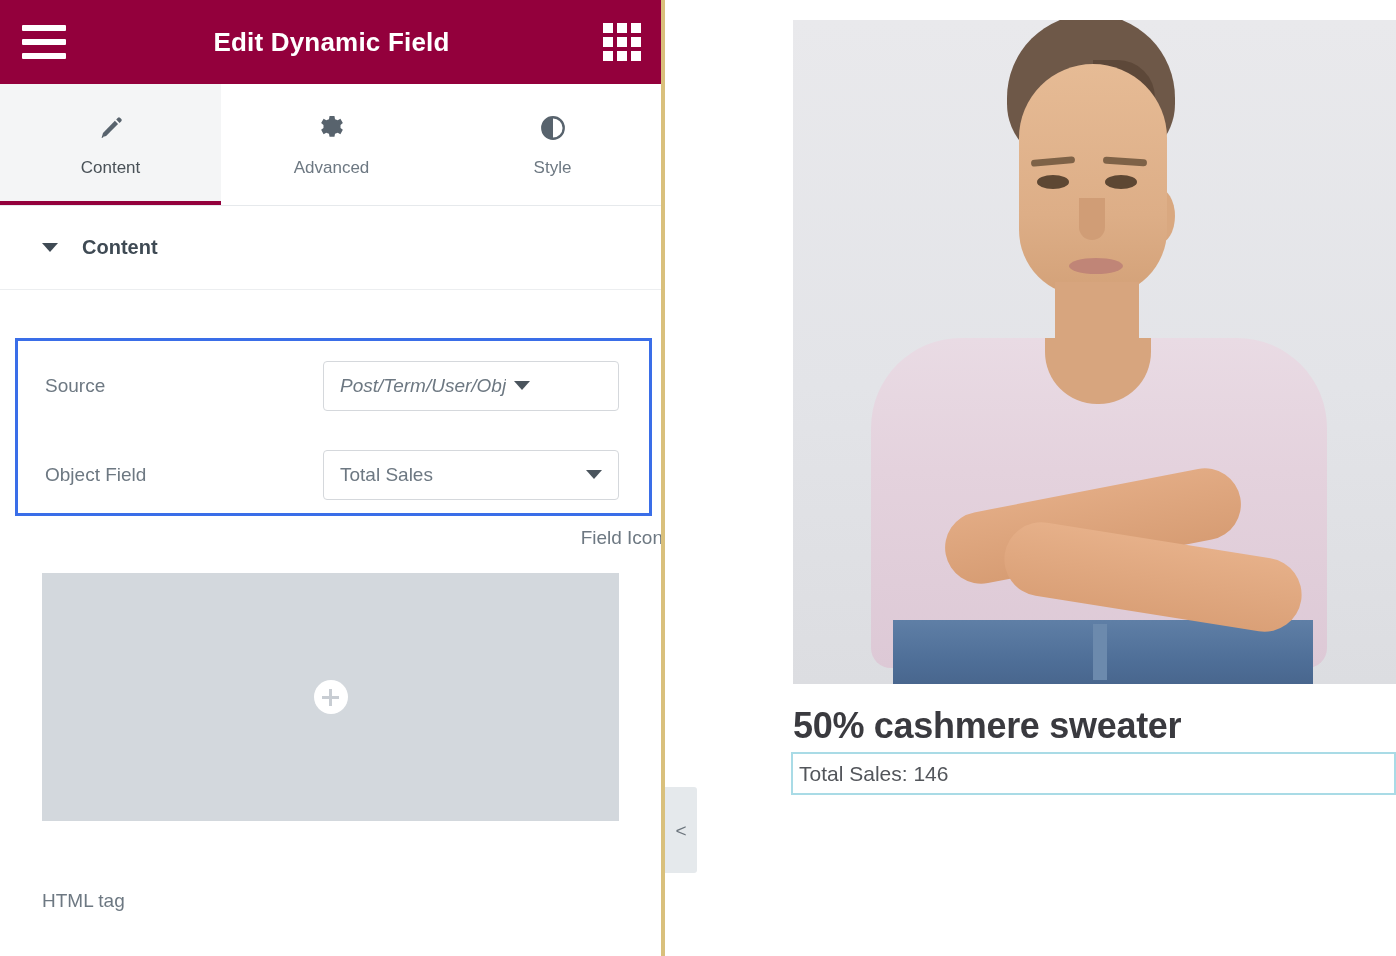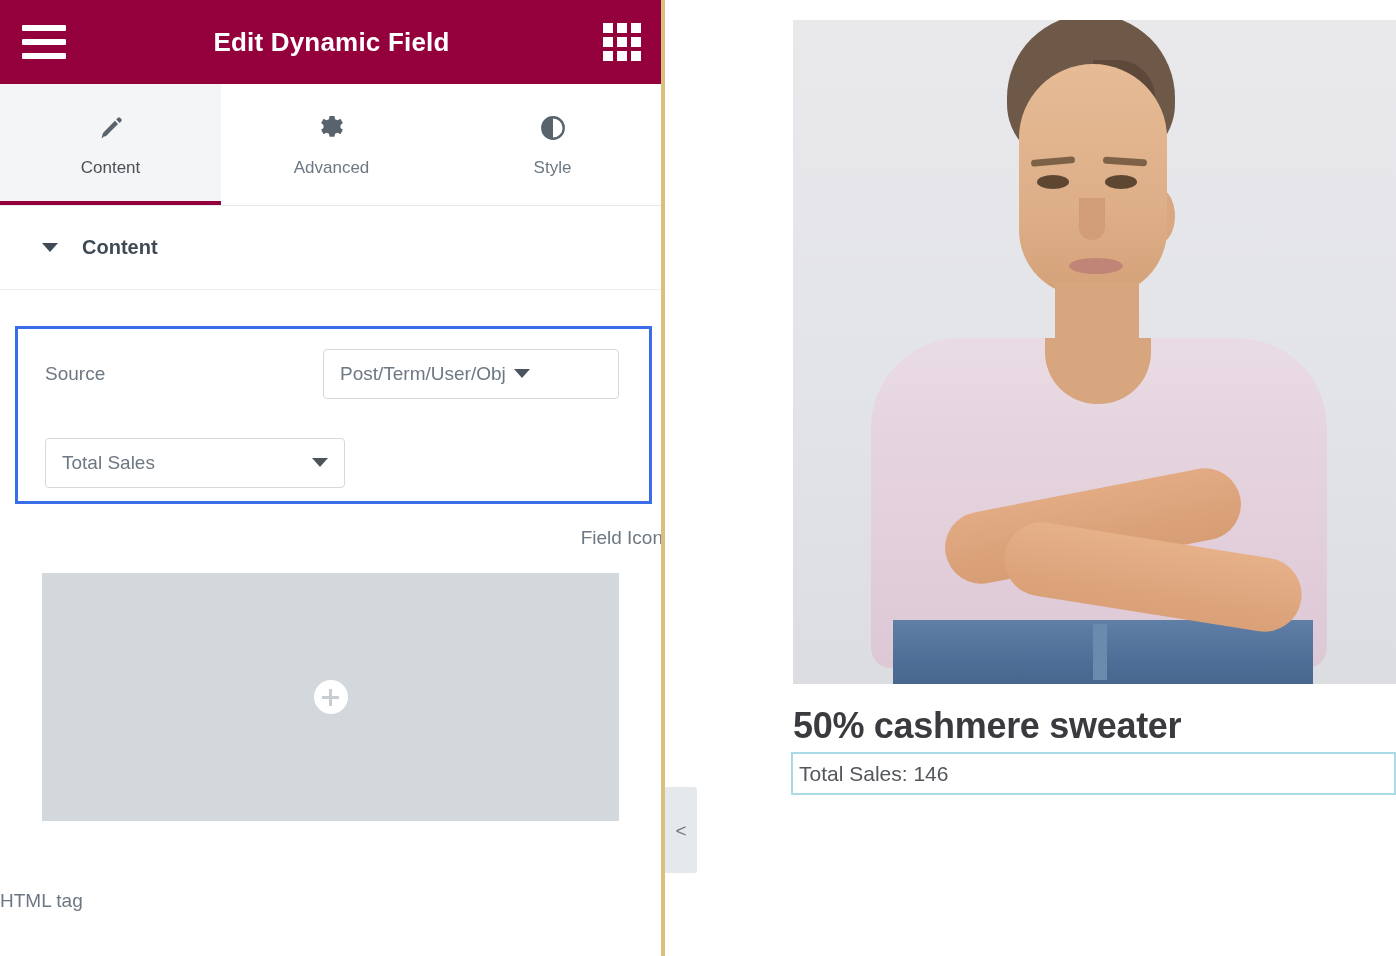--- a/index.html
+++ b/index.html
@@ -114,21 +114,21 @@
     border-right: 8px solid transparent;
     border-top: 9px solid #3f4a54;
   }
   .section-head .section-title {
     font-size: 20px; font-weight: bold; color: #3f4a54;
   }
 
   
   .hl-group {
     position: absolute;
-    left: 15px; top: 326px;
+    left: 15px; top: 338px;
     width: 637px; height: 178px;
     border: 3px solid #3a6ee8;
     background: #ffffff;
   }
   .ctrl-row {
     display: flex; align-items: center;
     height: 89px;
     padding-left: 27px;
     padding-right: 30px;
   }
@@ -153,21 +153,21 @@
     white-space: nowrap; overflow: hidden;
   }
   .select .sel-caret {
     margin-left: auto;
     flex: 0 0 auto;
     width: 0; height: 0;
     border-left: 8px solid transparent;
     border-right: 8px solid transparent;
     border-top: 9px solid #4a545d;
   }
-  .select.tight .sel-val { flex: 0 0 auto; }
+  .select.tight .sel-val { flex: 0 0 auto; font-style: italic; }
   .select.tight .sel-caret { margin-left: 8px; }
 
   
   .field-icon-block {
     position: absolute;
     left: 0; top: 527px;
     width: 663px;
   }
   .fi-label {
     font-size: 19px; color: #6d7882;
@@ -197,21 +197,21 @@
   .plus-btn { position: relative; }
   .plus-btn:before { width: 17px; height: 3px; }
   .plus-btn:after  { width: 3px;  height: 17px; }
 
   
   .htmltag-row {
     position: absolute;
     left: 0; top: 866px;
     width: 663px;
     display: flex; align-items: center;
-    padding-right: 45px;
+    padding-left: 42px; padding-right: 45px;
     height: 70px;
   }
   .htmltag-row .ctrl-label { flex: 0 0 278px; }
 
   
   .divider {
     position: absolute;
     left: 661px; top: 0;
     width: 4px; height: 956px;
     background: #d9c07c;
@@ -440,20 +440,21 @@
 
       <div class="ctrl-row">
         <span class="ctrl-label">Source</span>
         <div class="select tight">
           <span class="sel-val">Post/Term/User/Obj</span>
           <span class="sel-caret"></span>
         </div>
       </div>
 
       <div class="ctrl-row">
+        <span class="ctrl-label">Object Field</span>
         <div class="select">
           <span class="sel-val">Total Sales</span>
           <span class="sel-caret"></span>
         </div>
       </div>
     </div>
 
     <div class="field-icon-block">
       <div class="fi-label">Field Icon</div>
       <div class="media-drop">

